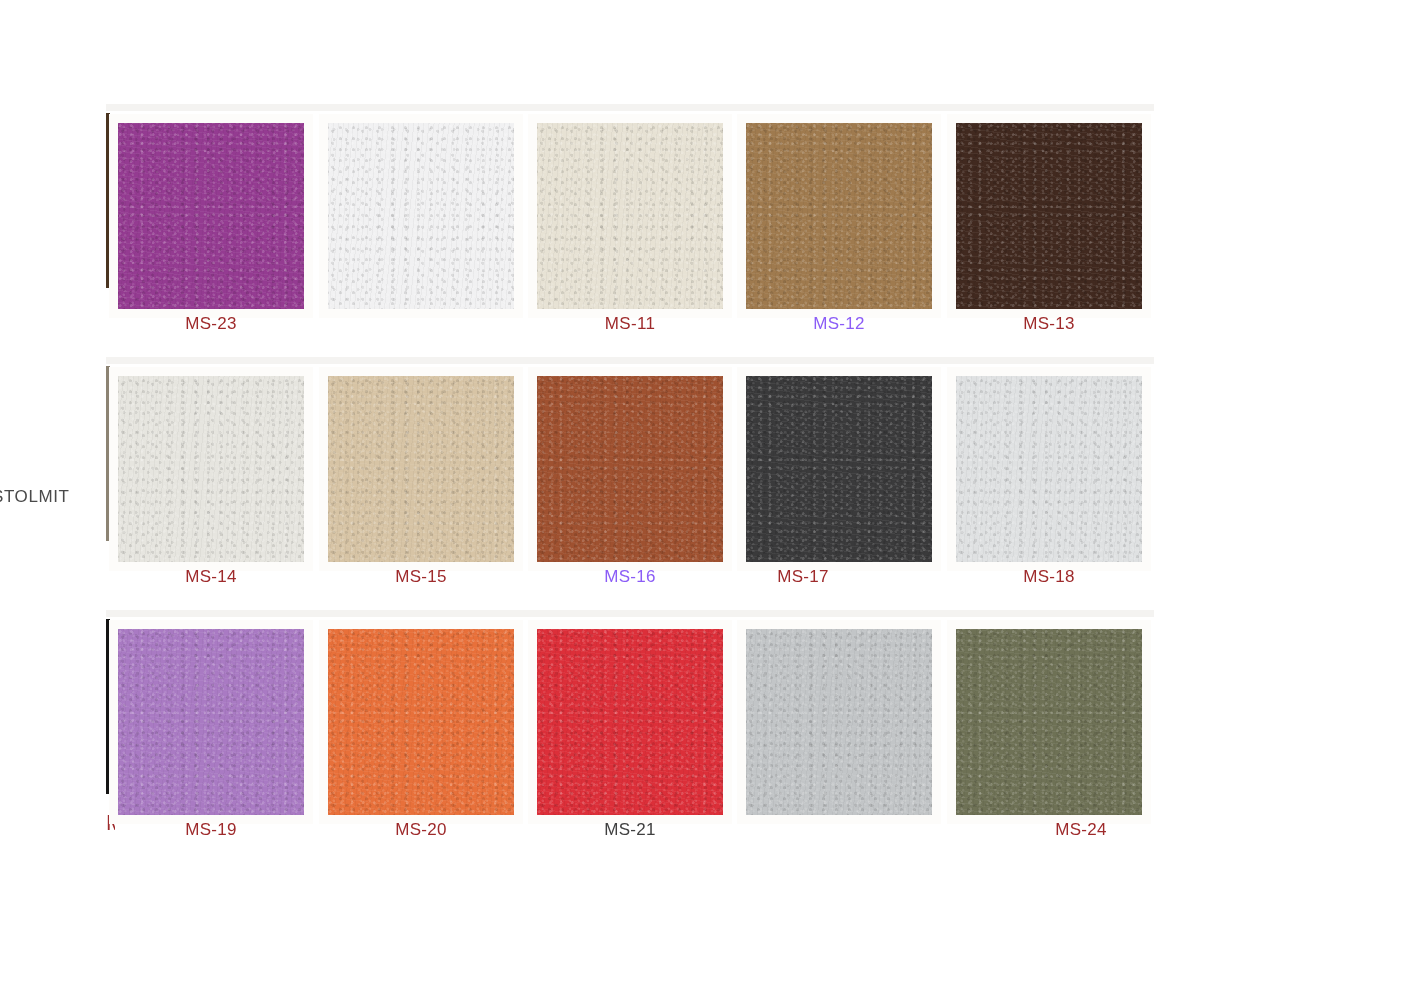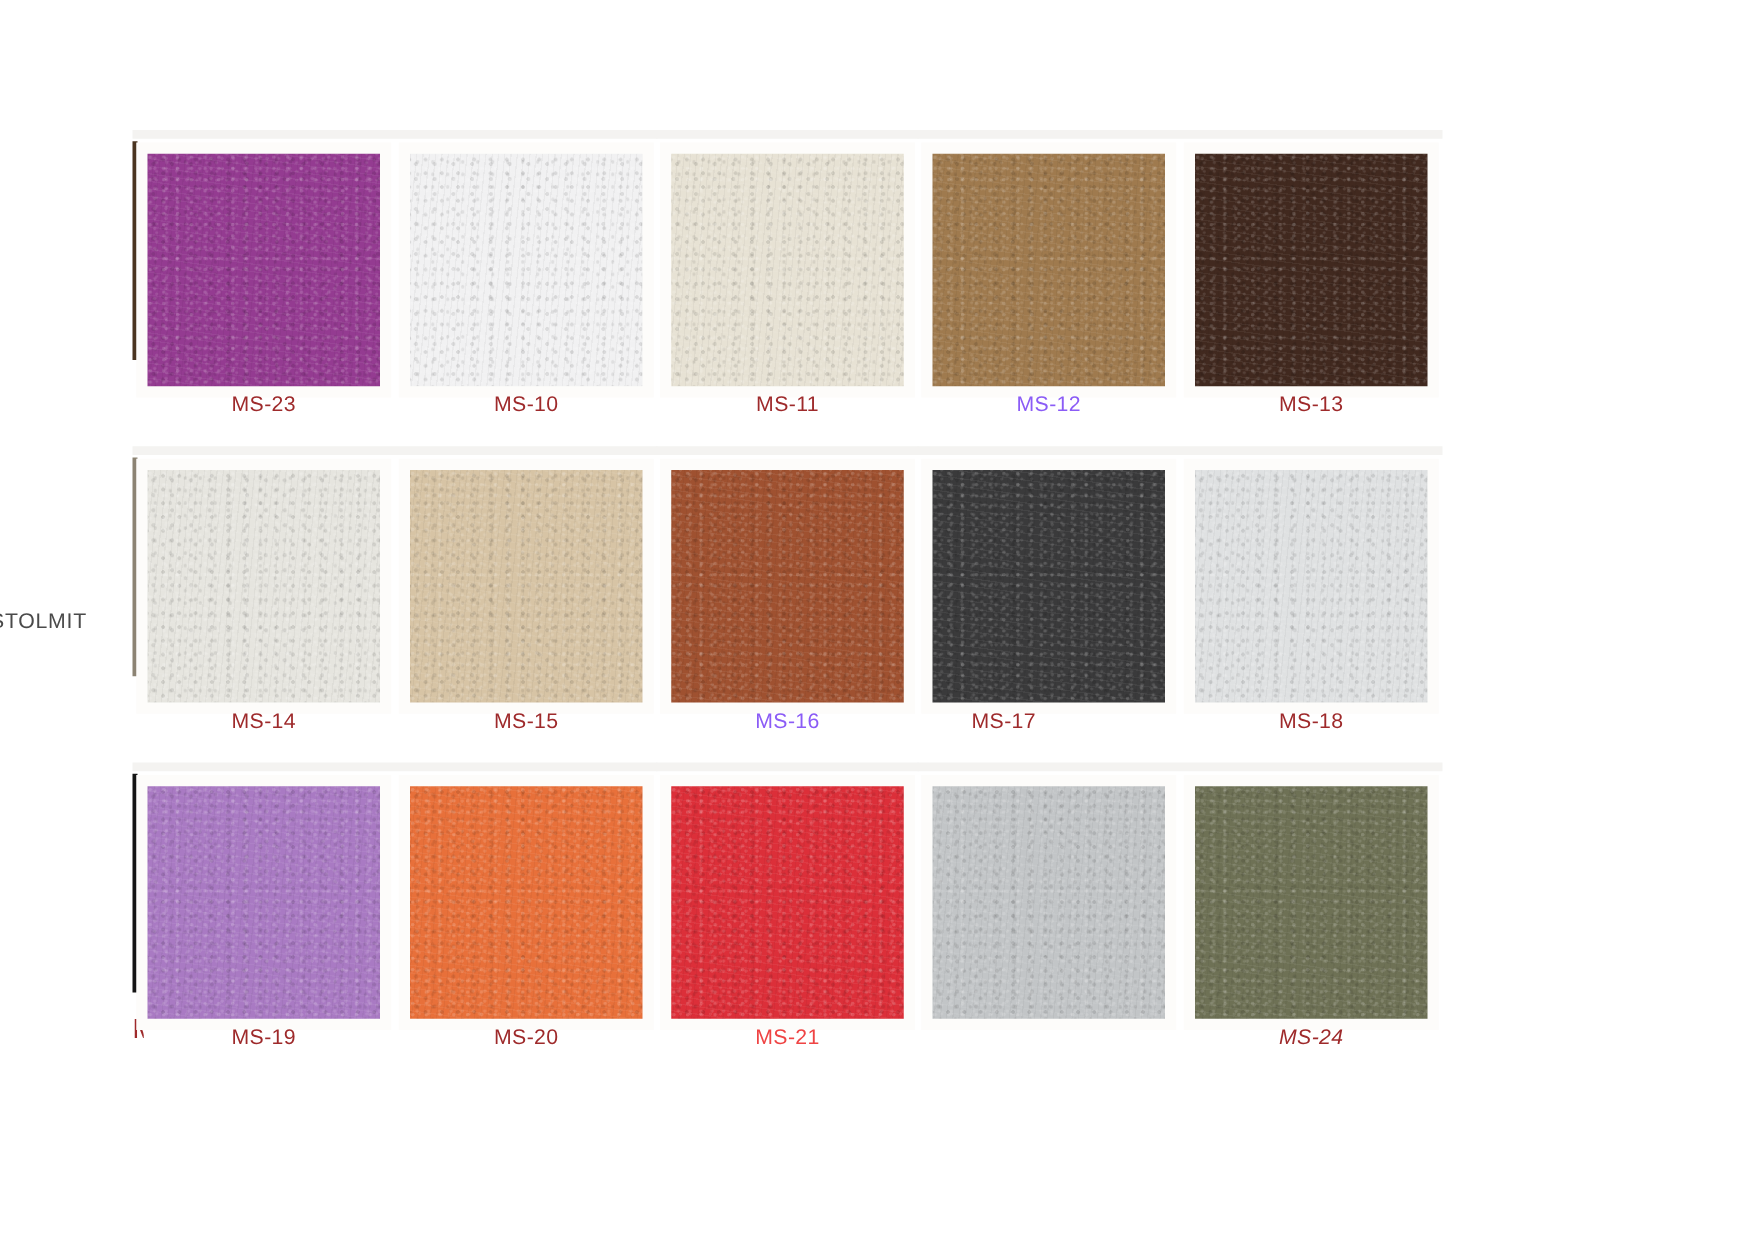--- a/index.html
+++ b/index.html
@@ -147,21 +147,20 @@
 
 <div class="card-top" style="left: 106px; top: 104px; width: 210px;"></div>
     <div class="swatch-frame" style="left: 109px; top: 114px; width: 204px; height: 204px;">
       <div class="swatch-chip" style="background: rgb(148, 59, 145);"></div>
     </div>
     <div class="swatch-label" style="left: 98px; top: 314px; width: 226px; color: rgb(158, 42, 43);">MS-23</div>
     <div class="card-top" style="left: 316px; top: 104px; width: 210px;"></div>
     <div class="swatch-frame" style="left: 319px; top: 114px; width: 204px; height: 204px;">
       <div class="swatch-chip" style="background: rgb(241, 241, 242);"></div>
     </div>
-    <div class="swatch-label" style="left: 308px; top: 314px; width: 226px; color: rgb(158, 42, 43);">MS-10</div>
     <div class="card-top" style="left: 525px; top: 104px; width: 210px;"></div>
     <div class="swatch-frame" style="left: 528px; top: 114px; width: 204px; height: 204px;">
       <div class="swatch-chip" style="background: rgb(231, 226, 212);"></div>
     </div>
     <div class="swatch-label" style="left: 517px; top: 314px; width: 226px; color: rgb(158, 42, 43);">MS-11</div>
     <div class="card-top" style="left: 734px; top: 104px; width: 210px;"></div>
     <div class="swatch-frame" style="left: 737px; top: 114px; width: 204px; height: 204px;">
       <div class="swatch-chip" style="background: rgb(159, 122, 78);"></div>
     </div>
     <div class="swatch-label" style="left: 726px; top: 314px; width: 226px; color: #8b5cf6;">MS-12</div>
@@ -202,23 +201,23 @@
     <div class="swatch-label" style="left: 98px; top: 820px; width: 226px; color: rgb(158, 42, 43);">MS-19</div>
     <div class="card-top" style="left: 316px; top: 610px; width: 210px;"></div>
     <div class="swatch-frame" style="left: 319px; top: 620px; width: 204px; height: 204px;">
       <div class="swatch-chip" style="background: rgb(232, 112, 58);"></div>
     </div>
     <div class="swatch-label" style="left: 308px; top: 820px; width: 226px; color: rgb(158, 42, 43);">MS-20</div>
     <div class="card-top" style="left: 525px; top: 610px; width: 210px;"></div>
     <div class="swatch-frame" style="left: 528px; top: 620px; width: 204px; height: 204px;">
       <div class="swatch-chip" style="background: rgb(220, 47, 57);"></div>
     </div>
-    <div class="swatch-label" style="left: 517px; top: 820px; width: 226px; color: #ef4444;">MS-21</div>
+    <div class="swatch-label" style="left: 517px; top: 820px; width: 226px; color: #404040;">MS-21</div>
     <div class="card-top" style="left: 734px; top: 610px; width: 210px;"></div>
     <div class="swatch-frame" style="left: 737px; top: 620px; width: 204px; height: 204px;">
       <div class="swatch-chip" style="background: rgb(194, 197, 199);"></div>
     </div>
     <div class="card-top" style="left: 944px; top: 610px; width: 210px;"></div>
     <div class="swatch-frame" style="left: 947px; top: 620px; width: 204px; height: 204px;">
       <div class="swatch-chip" style="background: rgb(110, 113, 85);"></div>
     </div>
-    <div class="swatch-label" style="left: 936px; top: 820px; width: 226px; color: rgb(158, 42, 43); font-style: italic;">MS-24</div>
+    <div class="swatch-label" style="left: 968px; top: 820px; width: 226px; color: rgb(158, 42, 43);">MS-24</div>
   </div>
 
 </body></html>

